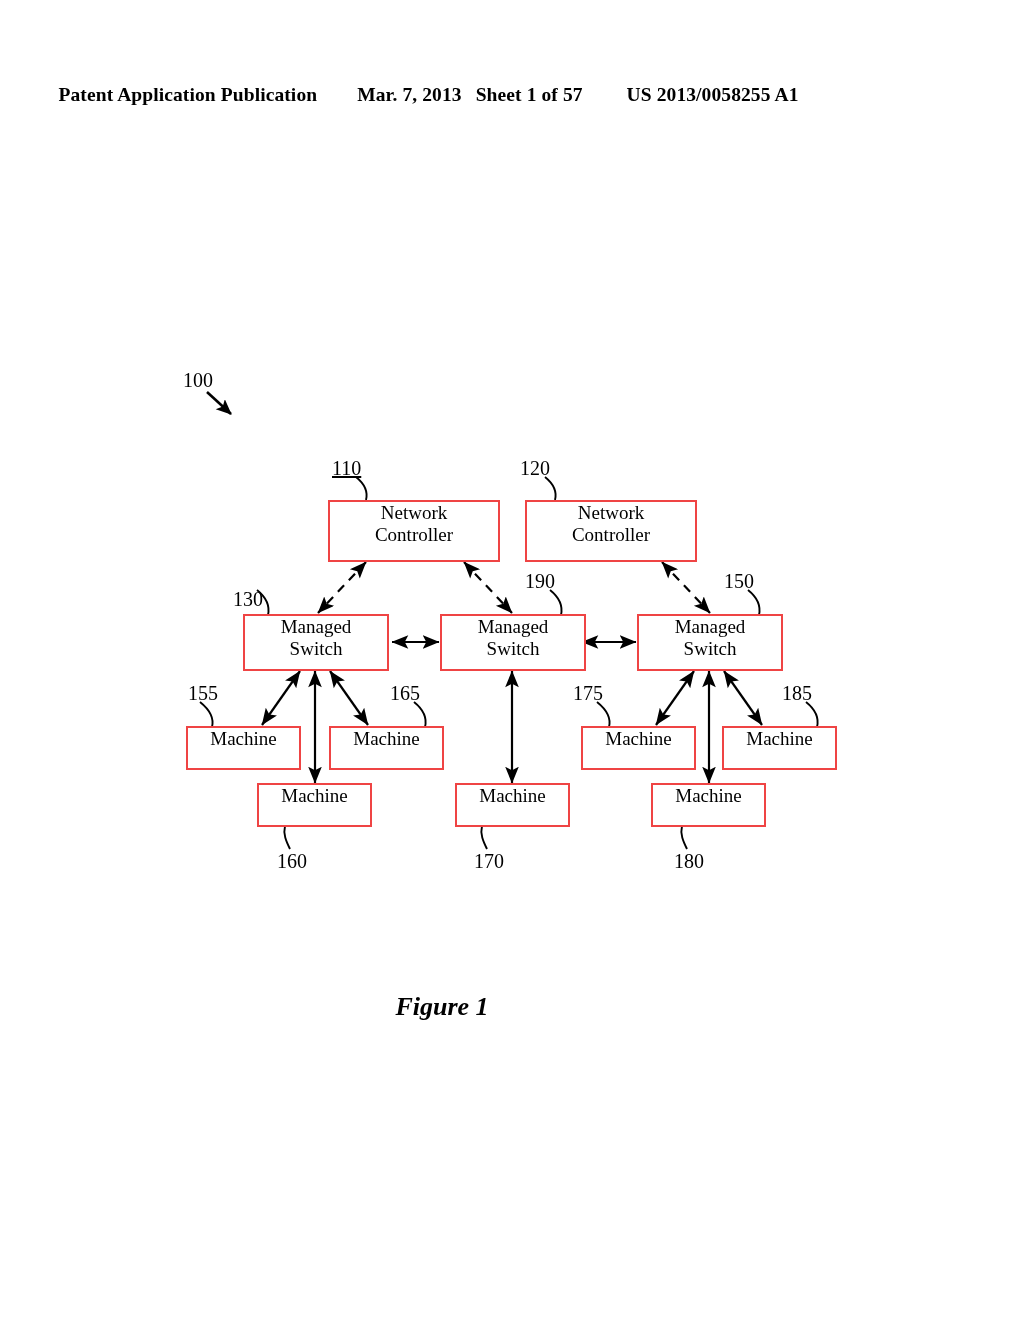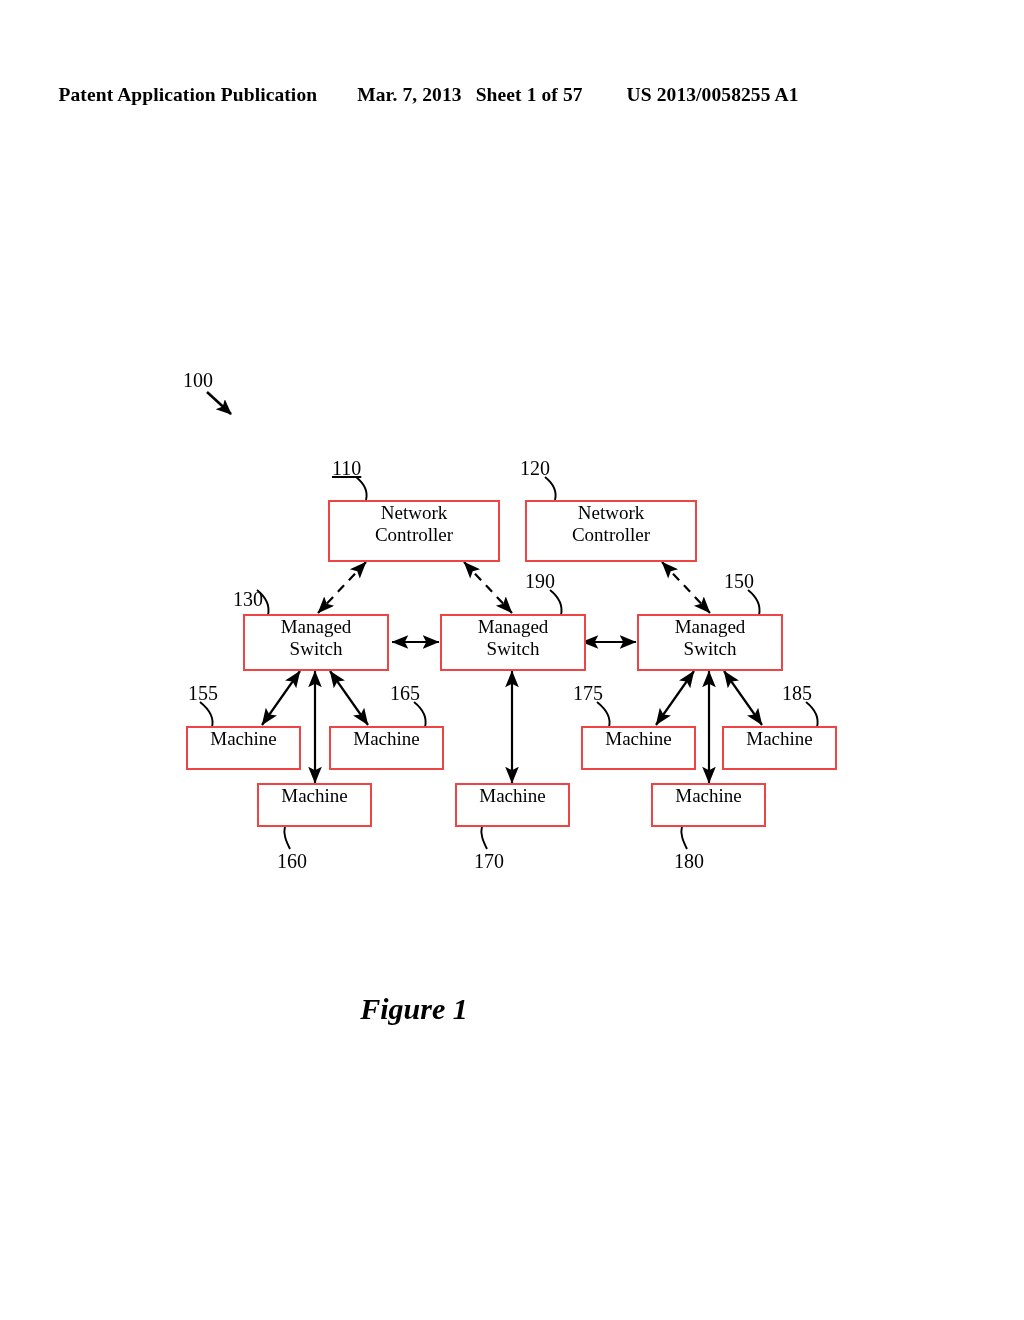--- a/index.html
+++ b/index.html
@@ -80,22 +80,23 @@
 
   
   #figure-caption {
     position: absolute;
     left: 0;
     top: 992px;
     width: 828px;
     text-align: center;
     font-weight: bold;
     font-style: italic;
-    font-size: 30px;
+    font-size: 26px;
     z-index: 4;
+    padding-left: 28px;
   }
 </style>
 </head>
 <body>
 
 <div id="page-header">
   <span class="hdr-seg">Patent Application Publication</span>
   <span class="gap-a"></span>
   <span class="hdr-seg">Mar. 7, 2013</span>
   <span class="gap-b"></span>

